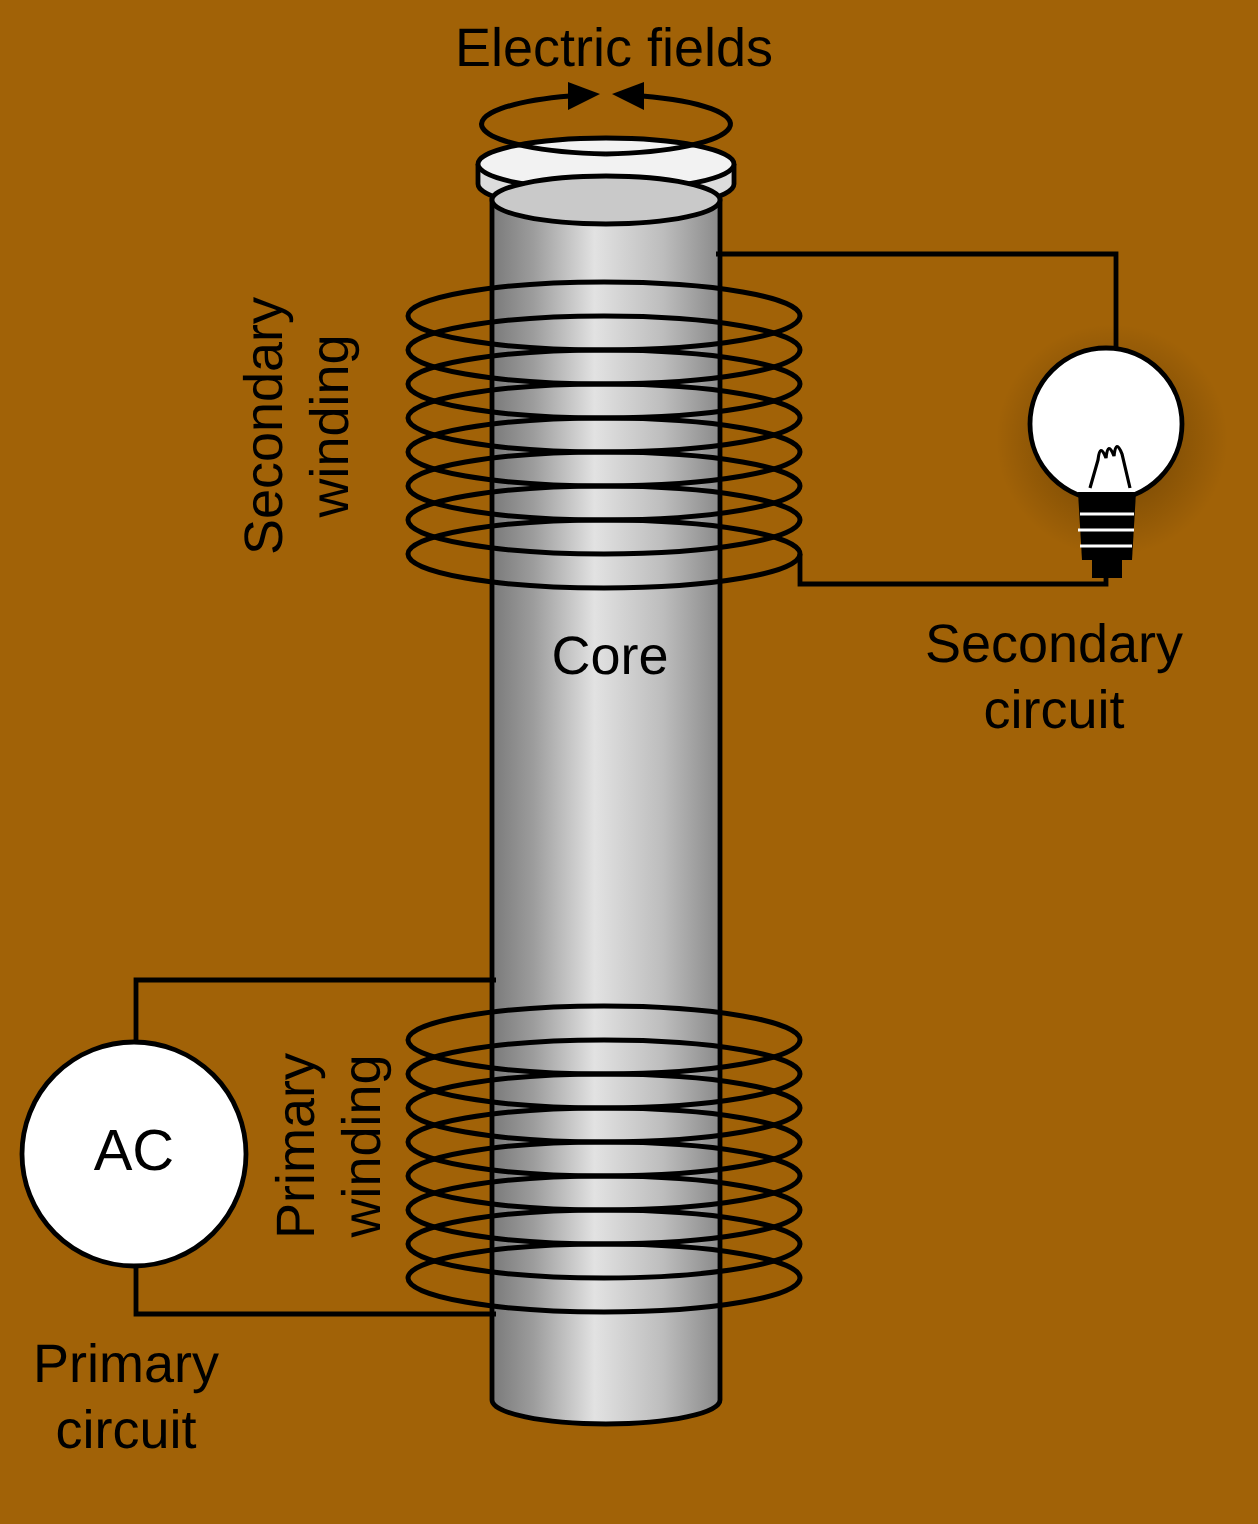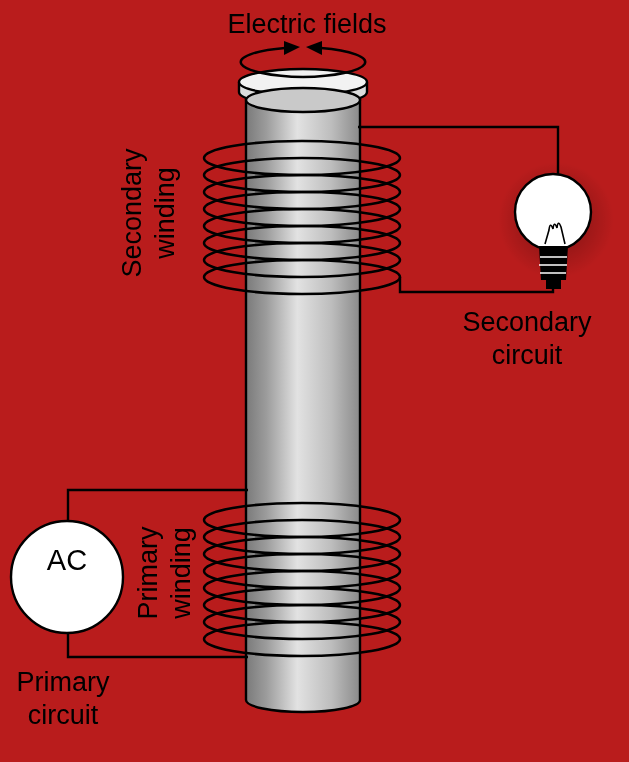--- a/index.html
+++ b/index.html
@@ -1,17 +1,17 @@
 <!DOCTYPE html>
 <html><head>
 <meta charset="utf-8">
 <style>
   html,body{margin:0;padding:0;background:#ffffff;}
   #stage{
-    position:relative;width:629px;height:762px;background:#b91c1c;
+    position:relative;width:629px;height:762px;background:#a16207;
     overflow:hidden;font-family:"Liberation Sans",sans-serif;color:#000;
   }
   #art{position:absolute;left:0;top:0;}
   .label{
     position:absolute;font-size:27px;line-height:33px;text-align:center;
     color:#000;white-space:nowrap;
   }
   .rot{transform:rotate(-90deg);}
   .coil ellipse{fill:none;stroke:#000;stroke-width:2.5;}
   .wire{fill:none;stroke:#000;stroke-width:2.4;}
@@ -94,32 +94,33 @@
     </g>
   </svg>
 
   <div class="label" style="left:177px;top:8px;width:260px;">Electric fields</div>
 
   <div class="label rot" style="left:32px;top:177px;width:240px;height:72px;">
     <div>Secondary</div>
     <div>winding</div>
   </div>
 
+  <div class="label" style="left:235px;top:312px;width:140px;">Core</div>
 
   <div class="label" style="left:427px;top:306px;width:200px;">
     <div>Secondary</div>
     <div>circuit</div>
   </div>
 
   <div class="label rot" style="left:68px;top:537px;width:200px;height:72px;">
     <div>Primary</div>
     <div>winding</div>
   </div>
 
-  <div class="label" style="left:27px;top:544px;width:80px;font-size:29px;">AC</div>
+  <div class="label" style="left:27px;top:560px;width:80px;font-size:29px;">AC</div>
 
   <div class="label" style="left:0px;top:666px;width:126px;">
     <div>Primary</div>
     <div>circuit</div>
   </div>
 
 
 </div>
 
 </body></html>

